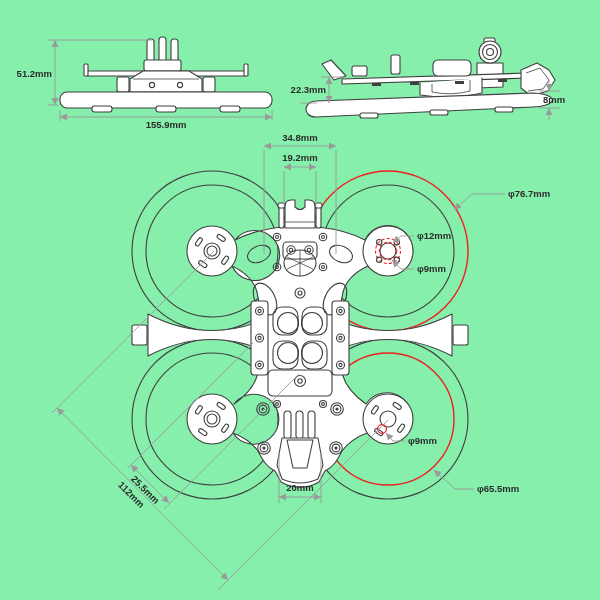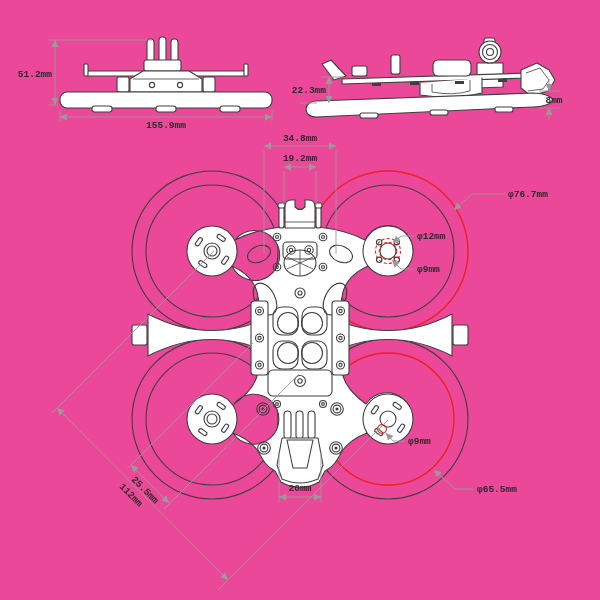--- a/index.html
+++ b/index.html
@@ -1,17 +1,17 @@
 <!DOCTYPE html>
 <html><head>
 <meta charset="utf-8">
 <style>
   html,body{margin:0;padding:0;background:#fff;}
-  #canvas{position:relative;width:600px;height:600px;background:#ec4899;overflow:hidden;
-          font-family:Liberation Mono, monospace;}
+  #canvas{position:relative;width:600px;height:600px;background:#86efac;overflow:hidden;
+          font-family:Liberation Sans, sans-serif;}
   svg{position:absolute;left:0;top:0;}
   .ln{stroke:#3f3f3f;fill:none;stroke-width:1.1;stroke-linejoin:round;stroke-linecap:round;}
   .lnw{stroke:#3f3f3f;fill:#ffffff;stroke-width:1.1;stroke-linejoin:round;stroke-linecap:round;}
   .lnt{stroke:#3f3f3f;fill:none;stroke-width:0.8;}
   .fil{fill:#3f3f3f;stroke:none;}
   .dm{stroke:#9a9a9a;fill:none;stroke-width:0.9;}
   .red{stroke:#ee2024;fill:none;stroke-width:1.4;}
   .redt{stroke:#ee2024;fill:none;stroke-width:1.2;}
   .redd{stroke:#ee2024;fill:none;stroke-width:1.1;stroke-dasharray:3 2.2;}
   .txt{font-size:9.5px;font-weight:bold;fill:#2b2b2b;}

